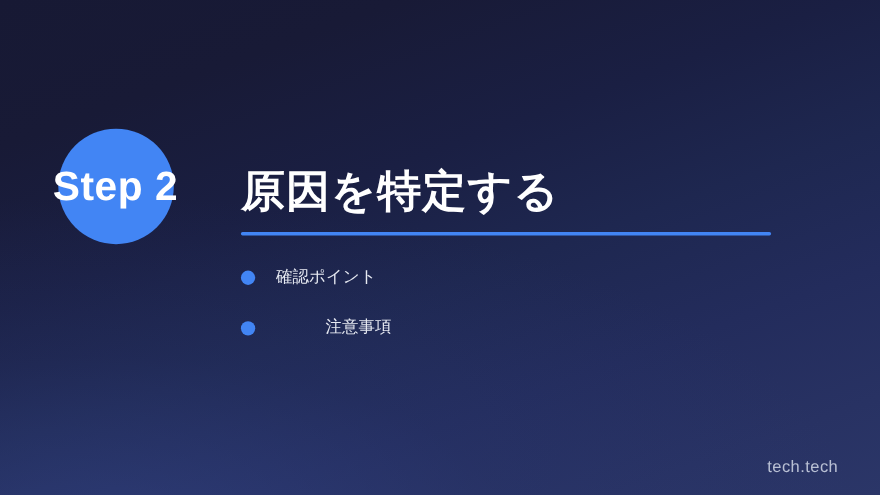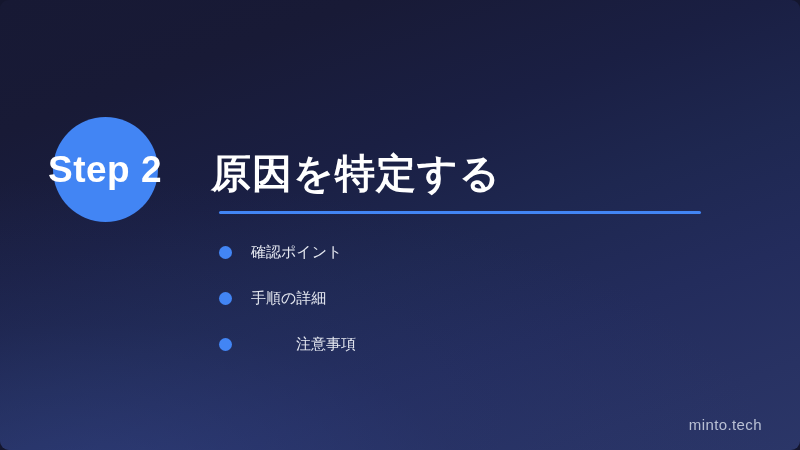--- a/index.html
+++ b/index.html
@@ -22,21 +22,20 @@
     overflow: hidden;
     background:
       linear-gradient(160deg,
         #171934 0%,
         #181a36 18%,
         #1a1f43 38%,
         #1e2750 55%,
         #232c5c 72%,
         #283263 88%,
         #2b3668 100%);
-    border-radius: 9px;
   }
 
   
   .slide::after {
     content: "";
     position: absolute;
     inset: 0;
     background: radial-gradient(120% 95% at 12% 108%,
                 rgba(58, 78, 150, 0.45) 0%,
                 rgba(45, 60, 120, 0.22) 38%,
@@ -78,21 +77,21 @@
     white-space: nowrap;
     font-size: 37px;
     font-weight: bold;
     color: #ffffff;
     letter-spacing: 0.5px;
   }
 
   
   .title {
     position: absolute;
-    left: 211px;
+    left: 219px;
     top: 146px;
     font-size: 40px;
     font-weight: bold;
     color: #ffffff;
     letter-spacing: 1px;
     white-space: nowrap;
     text-align: center;
   }
   .title-rule {
     position: absolute;
@@ -164,24 +163,20 @@
 
     <div class="title-rule"></div>
 
     <ul class="bullets">
       <li class="bullet-item">
         <span class="bullet-dot"></span>
         <span class="bullet-text">確認ポイント</span>
       </li>
       <li class="bullet-item">
         <span class="bullet-dot"></span>
-        <span class="bullet-text">手順の詳細</span>
-      </li>
-      <li class="bullet-item">
-        <span class="bullet-dot"></span>
         <span class="bullet-text">注意事項</span>
       </li>
     </ul>
 
-    <div class="footer-brand">minto.tech</div>
+    <div class="footer-brand">tech.tech</div>
 
   </div>
 </div>
 
 </body></html>

